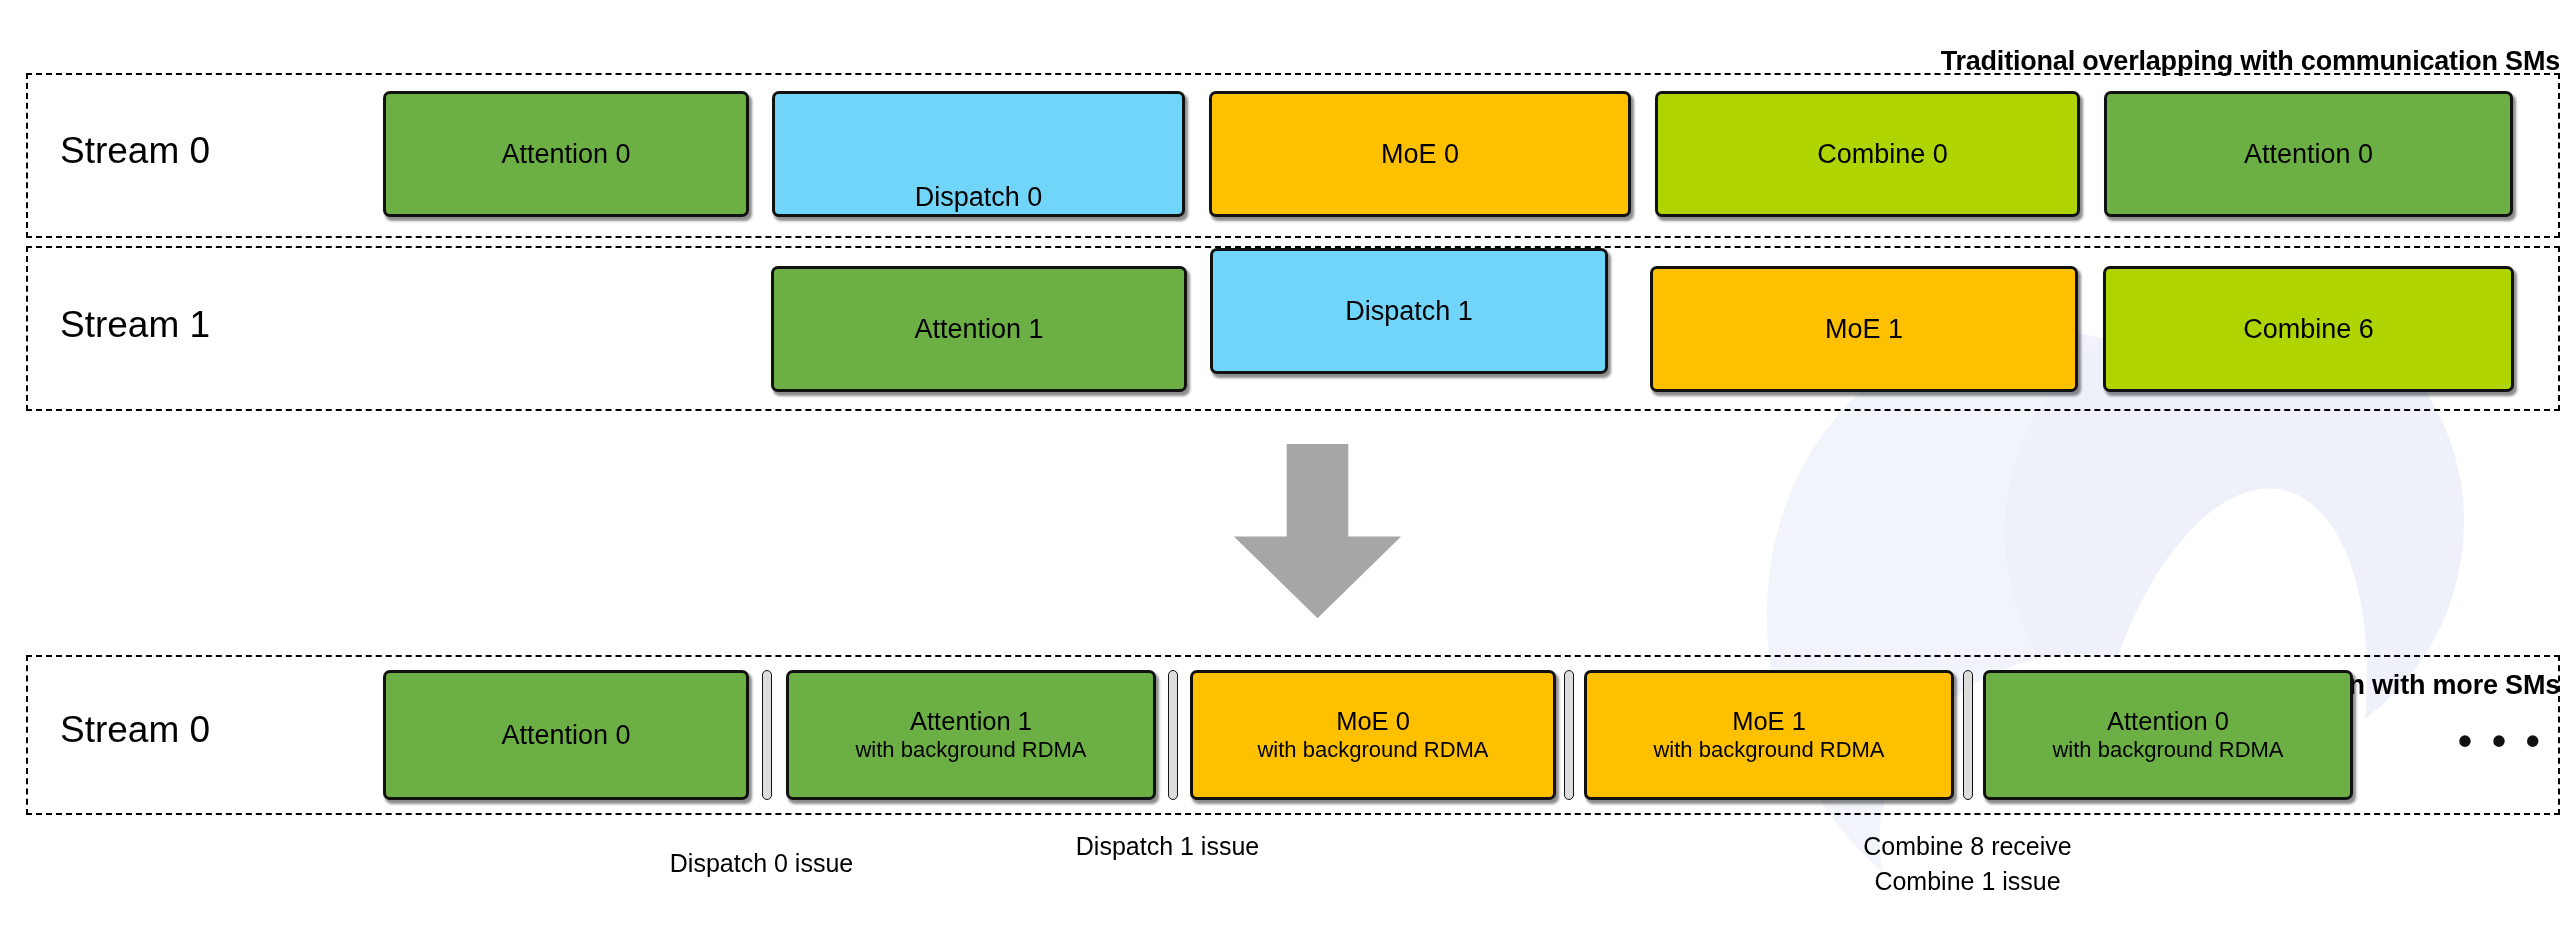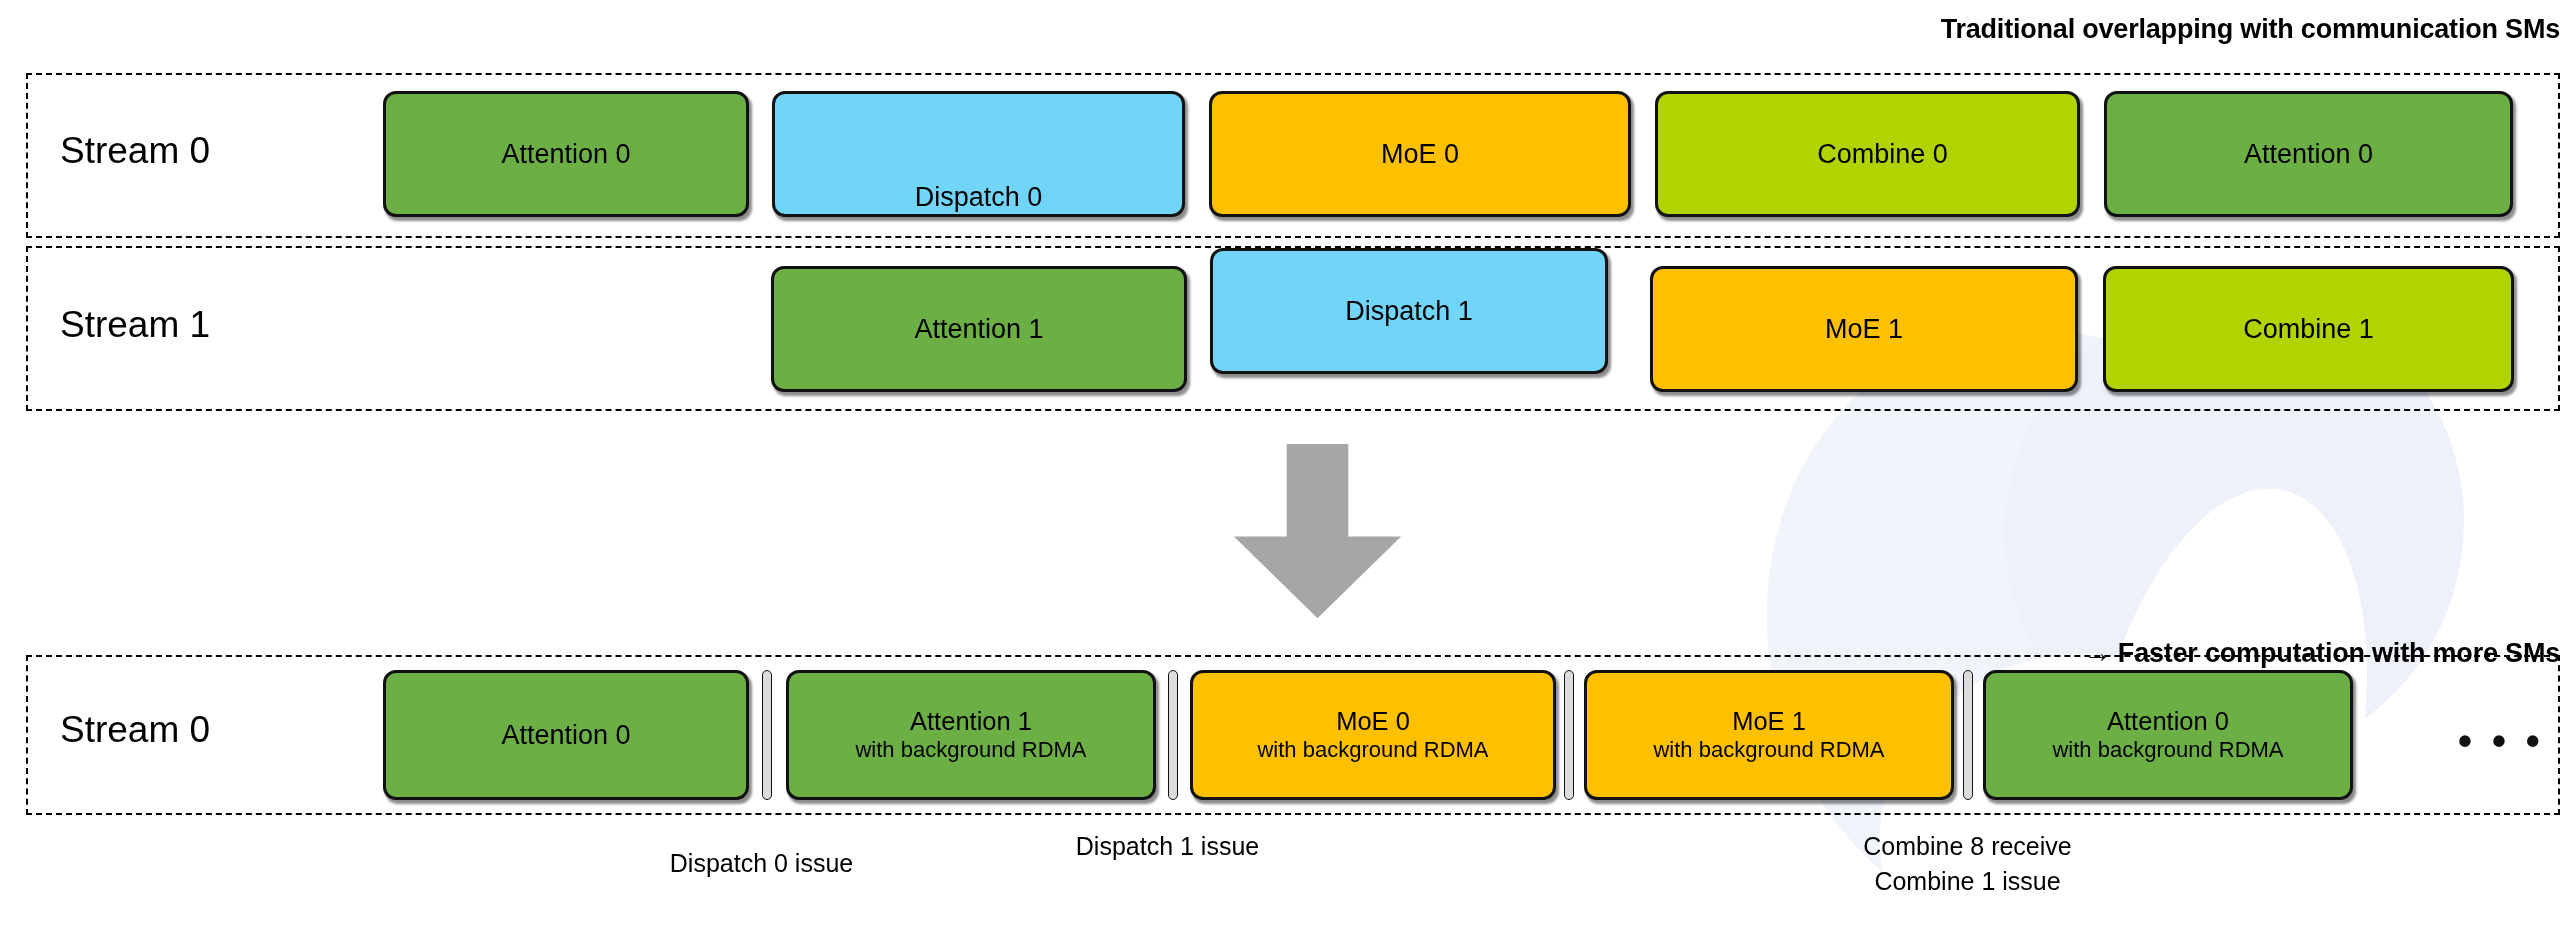--- a/index.html
+++ b/index.html
@@ -33,20 +33,21 @@
 
   
   .caption {
     position: absolute;
     text-align: right;
     font-weight: bold;
     font-size: 27px;
     letter-spacing: -0.2px;
     line-height: 40px;
     white-space: pre;
+    margin-top: 32px;
   }
   #caption-top    { right: 16px; top: 8.8px; }
   #caption-bottom { right: 16px; top: 553px; }
 
   
   .lane {
     position: absolute;
     border: 2.6px dashed #000;
     box-sizing: border-box;
     background: transparent;
@@ -60,21 +61,21 @@
     font-size: 37px;
     color: #000;
     white-space: nowrap;
   }
 
   
   .opbox {
     position: absolute;
     box-sizing: border-box;
     border: 3.5px solid #111;
-    border-radius: 13px;
+    border-radius: 7px;
     display: flex;
     flex-direction: column;
     align-items: center;
     justify-content: center;
     box-shadow: 2.6px 3.5px 2.6px rgba(0,0,0,0.45);
     text-align: center;
   }
   .opbox .title-line {
     font-size: 27px;
     color: #000;
@@ -169,21 +170,21 @@
     <div class="opbox" style="left: 771px; top: 266px; width: 416px; height: 126px; background: rgb(108, 175, 68); border-color: rgb(17, 17, 17);">
       <div class="title-line">Attention 1</div>
     </div>
     <div class="opbox" style="left: 1210px; top: 248px; width: 398px; height: 126px; background: rgb(113, 213, 250); border-color: rgb(17, 17, 17);">
       <div class="title-line">Dispatch 1</div>
     </div>
     <div class="opbox" style="left: 1650px; top: 266px; width: 428px; height: 126px; background: rgb(255, 192, 0); border-color: rgb(17, 17, 17);">
       <div class="title-line">MoE 1</div>
     </div>
     <div class="opbox" style="left: 2103px; top: 266px; width: 411px; height: 126px; background: rgb(175, 212, 0); border-color: rgb(17, 17, 17);">
-      <div class="title-line">Combine 1</div>
+      <div class="title-line">Combine 6</div>
     </div>
     <div class="lane-label" style="left: 60px; top: 709px;">Stream 0</div>
     <div class="sepbar" style="left: 762px; top: 670px; height: 130px; background: rgb(220, 220, 220);"></div>
     <div class="sepbar" style="left: 1168px; top: 670px; height: 130px; background: rgb(220, 220, 220);"></div>
     <div class="sepbar" style="left: 1564px; top: 670px; height: 130px; background: rgb(220, 220, 220);"></div>
     <div class="sepbar" style="left: 1963px; top: 670px; height: 130px; background: rgb(220, 220, 220);"></div>
     <div class="opbox" style="left: 383px; top: 670px; width: 366px; height: 130px; background: rgb(108, 175, 68); border-color: rgb(17, 17, 17);">
       <div class="title-line">Attention 0</div>
     </div>
     <div class="opbox has-sub" style="left: 786px; top: 670px; width: 370px; height: 130px; background: rgb(108, 175, 68); border-color: rgb(17, 17, 17);">

